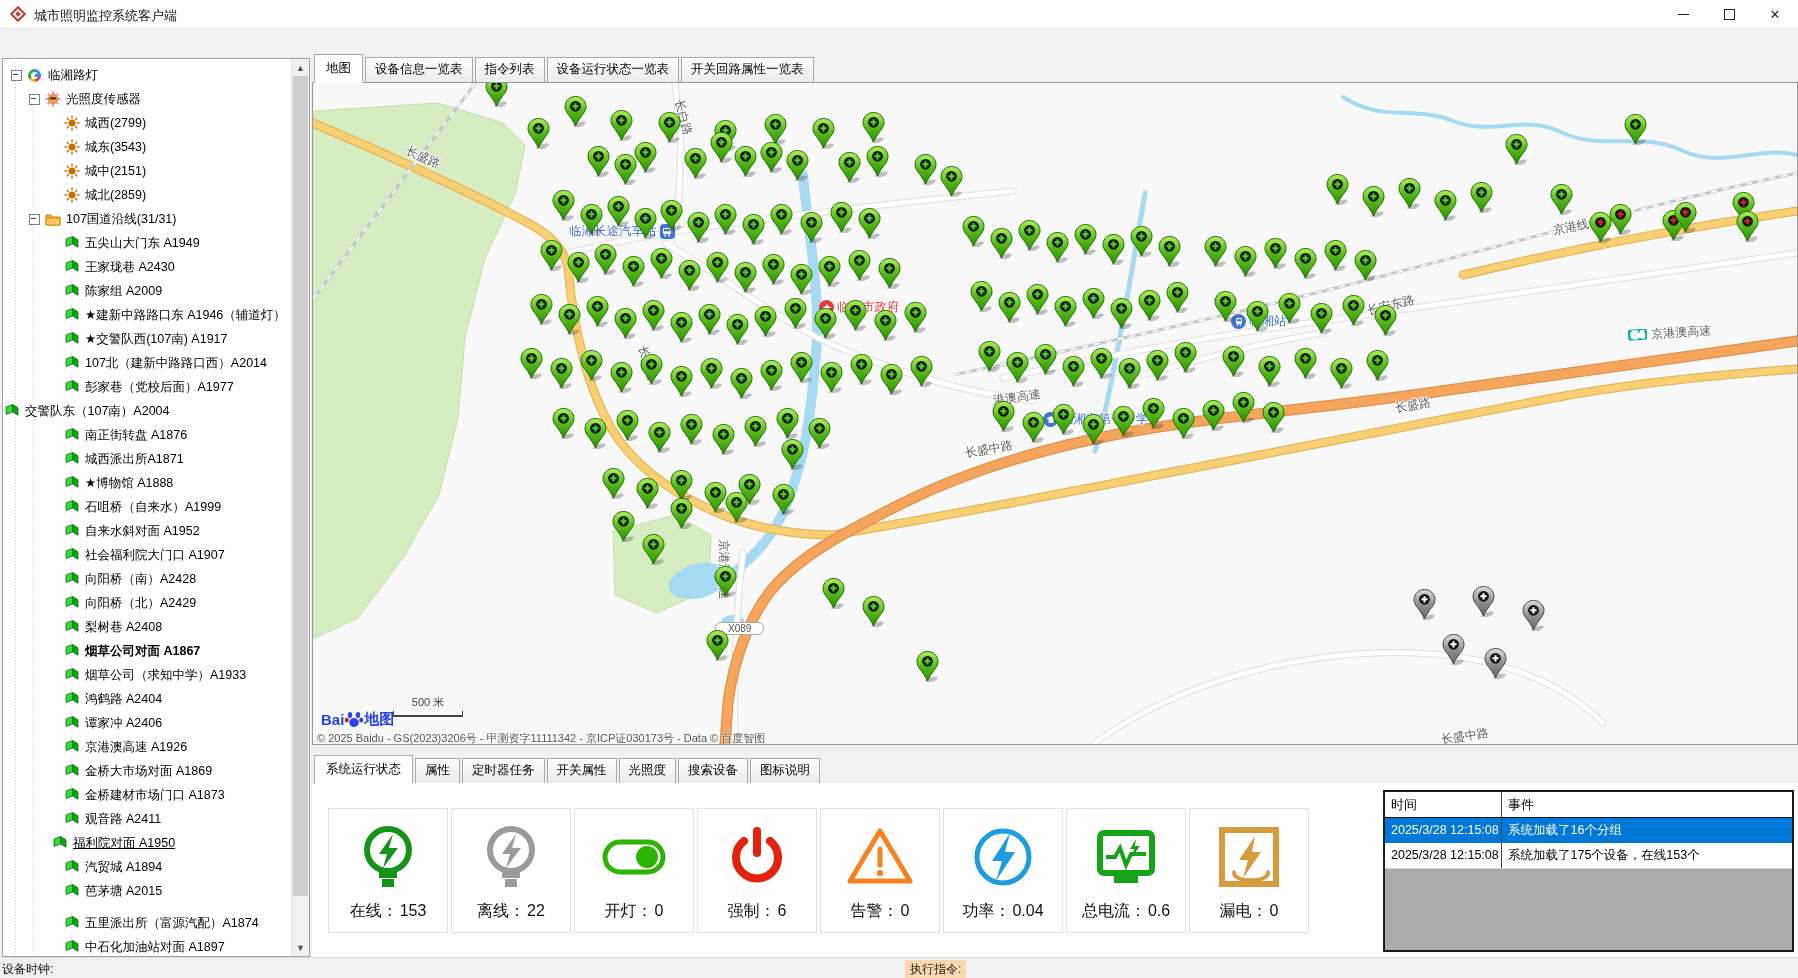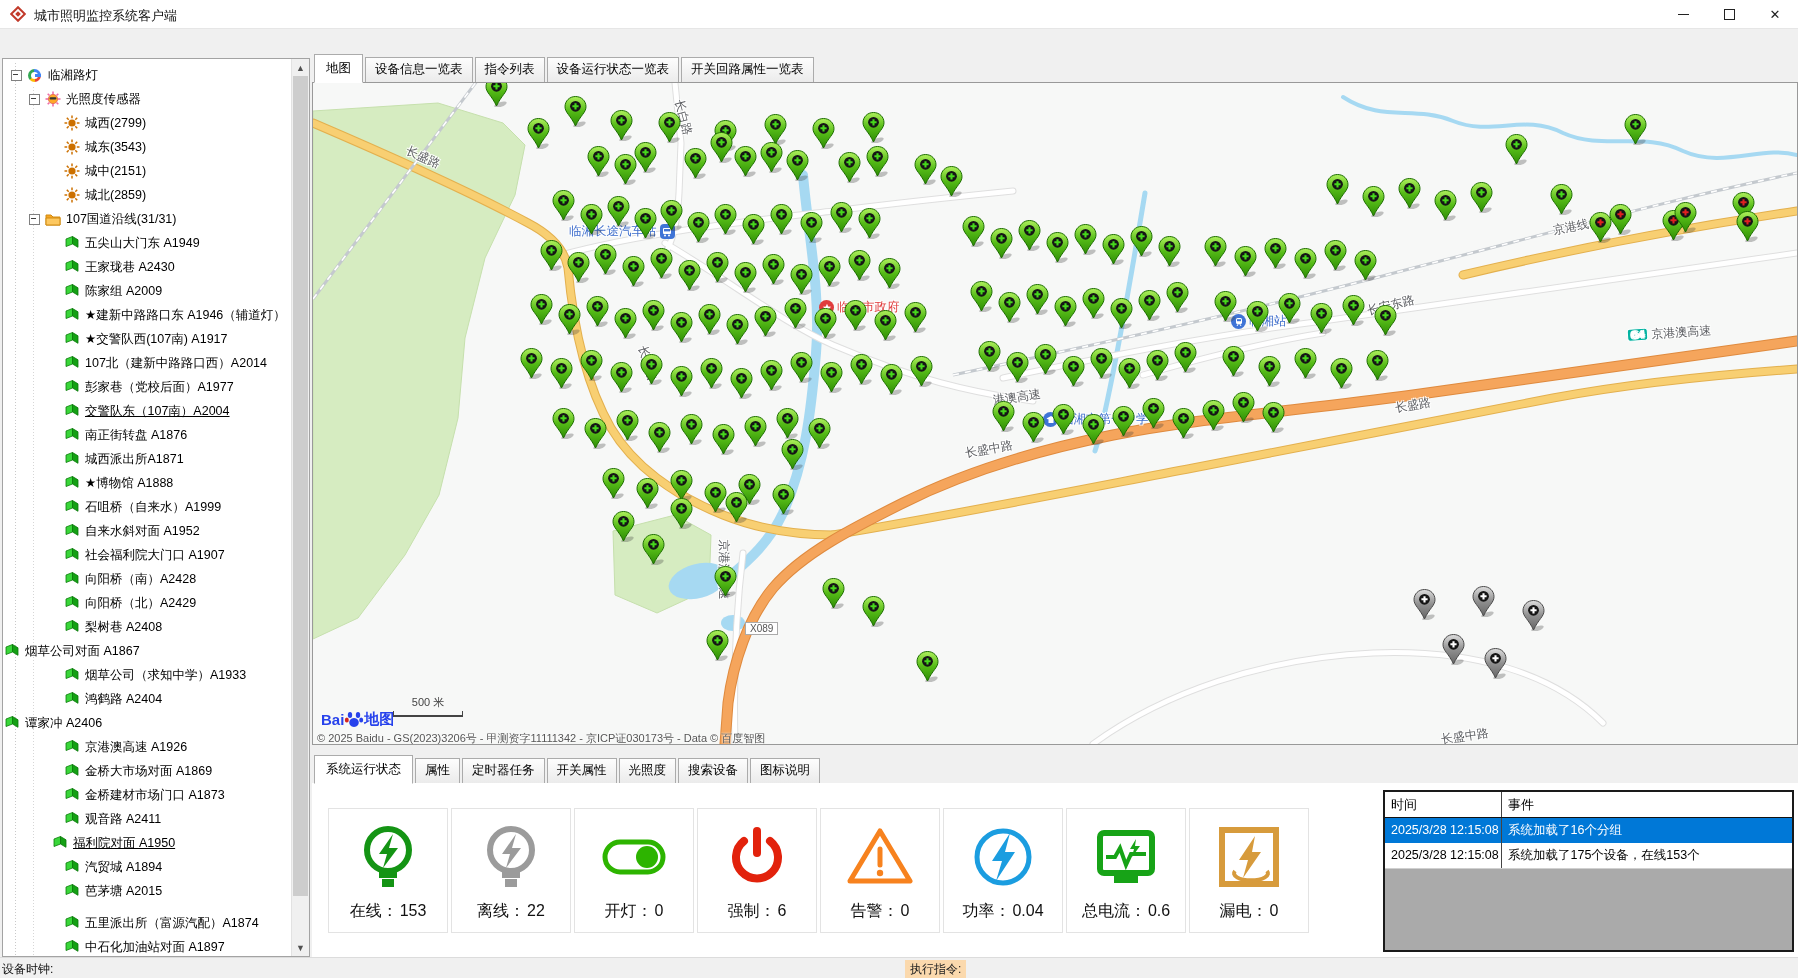--- a/index.html
+++ b/index.html
@@ -54,21 +54,21 @@
   .ycase{fill:none;stroke:#e3b04e;stroke-width:9;stroke-linecap:round;}
   .yfill{fill:none;stroke:#f8cf72;stroke-width:7;stroke-linecap:round;}
   .ocase{fill:none;stroke:#df8a3e;stroke-width:11;stroke-linecap:round;}
   .ofill{fill:none;stroke:#f5a55c;stroke-width:9;stroke-linecap:round;}
   .rail{fill:none;stroke:#c4c9ce;stroke-width:3;}
   .raildash{fill:none;stroke:#fff;stroke-width:1.6;stroke-dasharray:6 6;}
   .roadlabel{position:absolute;font-size:12px;color:#5b5d61;white-space:nowrap;
      text-shadow:1px 1px 0 #fff,-1px -1px 0 #fff,1px -1px 0 #fff,-1px 1px 0 #fff,0 0 2px #fff;}
   .badge-g4{display:inline-block;background:#00b2a0;border:1px solid #fff;color:#fff;font-size:10px;font-weight:bold;
      border-radius:3px;padding:0 3px;margin-right:3px;vertical-align:1px;}
-  .badge-x{display:inline-block;background:#fff;border:1px solid #aaa;color:#555;font-size:10px;border-radius:0;padding:0 4px;margin-left:30px;}
+  .badge-x{display:inline-block;background:#fff;border:1px solid #aaa;color:#555;font-size:10px;border-radius:6px;padding:0 12px;}
   .poilabel{position:absolute;font-size:12.5px;color:#3d6dcc;white-space:nowrap;display:flex;align-items:center;gap:3px;
      text-shadow:1px 1px 0 #fff,-1px -1px 0 #fff,1px -1px 0 #fff,-1px 1px 0 #fff;}
   .poiicon{width:15px;height:15px;border-radius:4px;flex:none;display:flex;align-items:center;justify-content:center;}
   .pin{position:absolute;width:23px;height:31px;}
   .baidulogo{position:absolute;display:flex;align-items:center;font-weight:bold;font-size:15px;}
   .scalebar{position:absolute;font-size:11px;color:#444;text-align:center;text-shadow:0 0 2px #fff;}
   .scaleline{height:4px;border-left:1px solid #444;border-right:1px solid #444;border-bottom:2px solid #444;margin-top:1px;}
   .attrib{position:absolute;font-size:11px;color:#555;text-shadow:0 0 2px #fff,0 0 2px #fff;white-space:nowrap;}
   
   .btabs{left:312px;top:758px;width:1486px;height:25px;}
@@ -299,21 +299,21 @@
           </div>
           <div class="trow" style="padding-left: 60px;">
             <span class="ticon">
               <svg width="16" height="16" viewBox="0 0 16 16">
                 <polygon points="2,4 8.5,1.5 8.5,9 2,11.5" fill="#39d639" stroke="#0a7a0a" stroke-width="0.8"></polygon>
                 <polygon points="8.5,1.5 14,4.8 14,12.3 8.5,9" fill="#14a014" stroke="#0a7a0a" stroke-width="0.8"></polygon>
               </svg>
             </span>
             <span class="lbl">彭家巷（党校后面）A1977</span>
           </div>
-          <div class="trow" style="padding-left: 60px; text-decoration: underline;">
+          <div class="trow" style="">
             <span class="ticon">
               <svg width="16" height="16" viewBox="0 0 16 16">
                 <polygon points="2,4 8.5,1.5 8.5,9 2,11.5" fill="#39d639" stroke="#0a7a0a" stroke-width="0.8"></polygon>
                 <polygon points="8.5,1.5 14,4.8 14,12.3 8.5,9" fill="#14a014" stroke="#0a7a0a" stroke-width="0.8"></polygon>
               </svg>
             </span>
             <span class="lbl">交警队东（107南）A2004</span>
           </div>
           <div class="trow" style="padding-left: 60px;">
             <span class="ticon">
@@ -389,21 +389,21 @@
           </div>
           <div class="trow" style="padding-left: 60px;">
             <span class="ticon">
               <svg width="16" height="16" viewBox="0 0 16 16">
                 <polygon points="2,4 8.5,1.5 8.5,9 2,11.5" fill="#39d639" stroke="#0a7a0a" stroke-width="0.8"></polygon>
                 <polygon points="8.5,1.5 14,4.8 14,12.3 8.5,9" fill="#14a014" stroke="#0a7a0a" stroke-width="0.8"></polygon>
               </svg>
             </span>
             <span class="lbl">梨树巷 A2408</span>
           </div>
-          <div class="trow" style="">
+          <div class="trow" style="padding-left: 60px; font-weight: bold;">
             <span class="ticon">
               <svg width="16" height="16" viewBox="0 0 16 16">
                 <polygon points="2,4 8.5,1.5 8.5,9 2,11.5" fill="#39d639" stroke="#0a7a0a" stroke-width="0.8"></polygon>
                 <polygon points="8.5,1.5 14,4.8 14,12.3 8.5,9" fill="#14a014" stroke="#0a7a0a" stroke-width="0.8"></polygon>
               </svg>
             </span>
             <span class="lbl">烟草公司对面 A1867</span>
           </div>
           <div class="trow" style="padding-left: 60px;">
             <span class="ticon">
@@ -416,21 +416,21 @@
           </div>
           <div class="trow" style="padding-left: 60px;">
             <span class="ticon">
               <svg width="16" height="16" viewBox="0 0 16 16">
                 <polygon points="2,4 8.5,1.5 8.5,9 2,11.5" fill="#39d639" stroke="#0a7a0a" stroke-width="0.8"></polygon>
                 <polygon points="8.5,1.5 14,4.8 14,12.3 8.5,9" fill="#14a014" stroke="#0a7a0a" stroke-width="0.8"></polygon>
               </svg>
             </span>
             <span class="lbl">鸿鹤路 A2404</span>
           </div>
-          <div class="trow" style="">
+          <div class="trow" style="padding-left: 60px;">
             <span class="ticon">
               <svg width="16" height="16" viewBox="0 0 16 16">
                 <polygon points="2,4 8.5,1.5 8.5,9 2,11.5" fill="#39d639" stroke="#0a7a0a" stroke-width="0.8"></polygon>
                 <polygon points="8.5,1.5 14,4.8 14,12.3 8.5,9" fill="#14a014" stroke="#0a7a0a" stroke-width="0.8"></polygon>
               </svg>
             </span>
             <span class="lbl">谭家冲 A2406</span>
           </div>
           <div class="trow" style="padding-left: 60px;">
             <span class="ticon">

